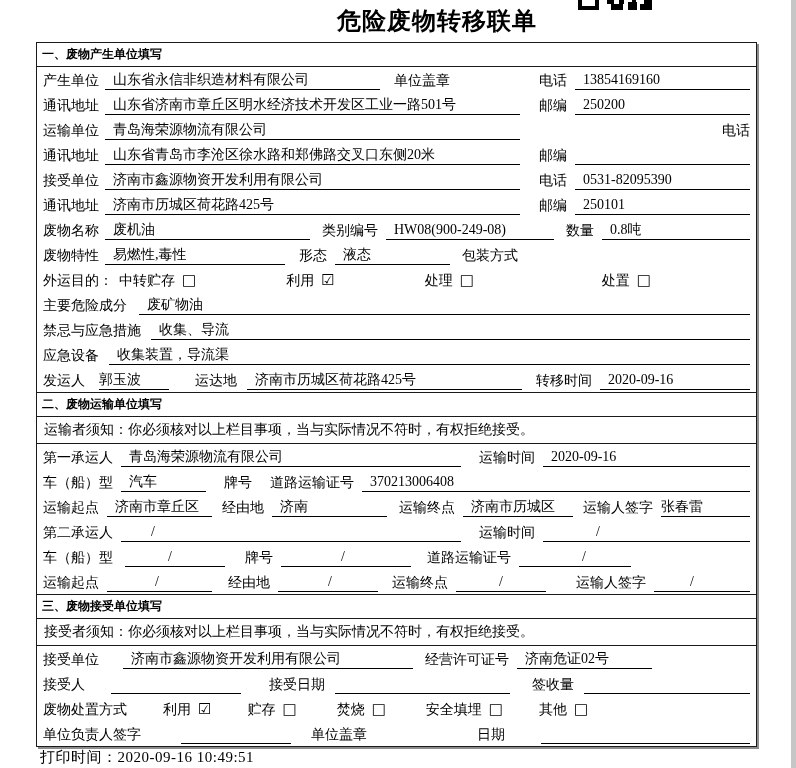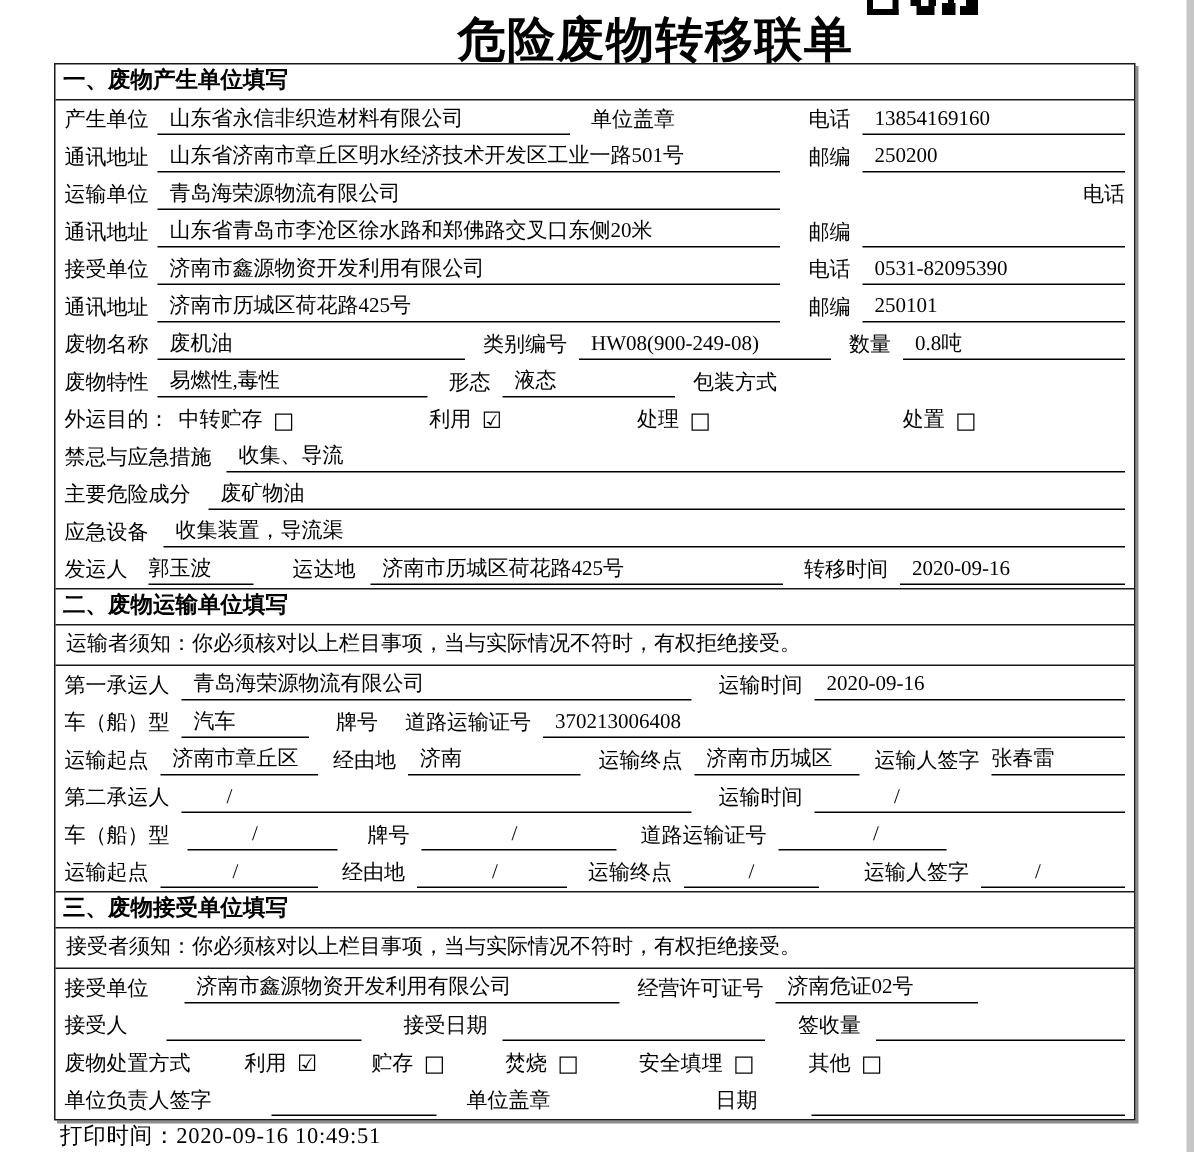--- a/index.html
+++ b/index.html
@@ -4,28 +4,28 @@
 <style>
   * { margin:0; padding:0; box-sizing:border-box; }
   html,body { background:#fff; }
   .screen {
     position:relative; width:796px; height:768px; background:#ffffff;
     font-family:"Liberation Serif","DejaVu Serif",serif; color:#000; font-size:14px;
     overflow:hidden;
   }
   .edge-strip { position:absolute; right:0; top:0; width:5px; height:768px; background:#c6c6c6; }
   .doc-code { position:absolute; left:40px; top:13px; font-size:14.5px; letter-spacing:0.5px; }
-  .doc-title { position:absolute; left:437px; top:5px; transform:translateX(-50%); font-size:32px; font-weight:bold; letter-spacing:1px; white-space:nowrap; }
+  .doc-title { position:absolute; left:437px; top:5px; transform:translateX(-50%); font-size:24px; font-weight:bold; letter-spacing:1px; white-space:nowrap; }
   .qr { position:absolute; left:578px; top:0; }
   .form-box {
     position:absolute; left:36px; top:42px; width:721px;
     border:1px solid #1a1a1a; background:#fff; box-shadow:2px 2px 0 #8c8c8c;
   }
   .sec2, .sec3 { border-top:1px solid #1a1a1a; }
-  .sech { height:24px; line-height:22px; font-weight:bold; font-size:15px; padding-left:5px; border-bottom:1px solid #1a1a1a; }
+  .sech { height:24px; line-height:22px; font-weight:bold; font-size:12px; padding-left:5px; border-bottom:1px solid #1a1a1a; }
   .note { height:27px; line-height:25px; padding-left:7px; border-bottom:1px solid #1a1a1a; white-space:nowrap; }
   .row { display:flex; align-items:flex-end; height:25px; padding:0 6px; }
   .lbl { line-height:19px; margin-bottom:2px; white-space:nowrap; }
   .ul  { display:inline-block; border-bottom:1px solid #000; line-height:19px; height:20px;
          margin-bottom:2px; white-space:nowrap; padding-left:8px; overflow:visible; }
   .ctr { text-align:left; padding-left:0; }
   .grow { flex:1 1 auto; }
   .mla { margin-left:auto; }
   .sp { flex:1 1 auto; }
   .cb { font-family:"DejaVu Sans",sans-serif; font-size:15px; line-height:19px; margin-bottom:2px; margin-left:7px; }
@@ -122,27 +122,27 @@
         <span class="cb">□</span>
         <span class="lbl" style="margin-left:90px">利用</span>
         <span class="cb">☑</span>
         <span class="lbl" style="margin-left:90px">处理</span>
         <span class="cb">□</span>
         <span class="lbl" style="margin-left:128px">处置</span>
         <span class="cb">□</span>
       </div>
 
       <div class="row">
+        <span class="lbl">主要危险成分</span>
+        <span class="ul grow" style="margin-left:12px">废矿物油</span>
+      </div>
+
+      <div class="row">
         <span class="lbl">禁忌与应急措施</span>
         <span class="ul grow" style="margin-left:10px">收集、导流</span>
-      </div>
-
-      <div class="row">
-        <span class="lbl">主要危险成分</span>
-        <span class="ul grow" style="margin-left:12px">废矿物油</span>
       </div>
 
       <div class="row">
         <span class="lbl">应急设备</span>
         <span class="ul grow" style="margin-left:10px">收集装置，导流渠</span>
       </div>
 
       <div class="row">
         <span class="lbl">发运人</span>
         <span class="ul ctr" style="width:70px;margin-left:14px">郭玉波</span>

